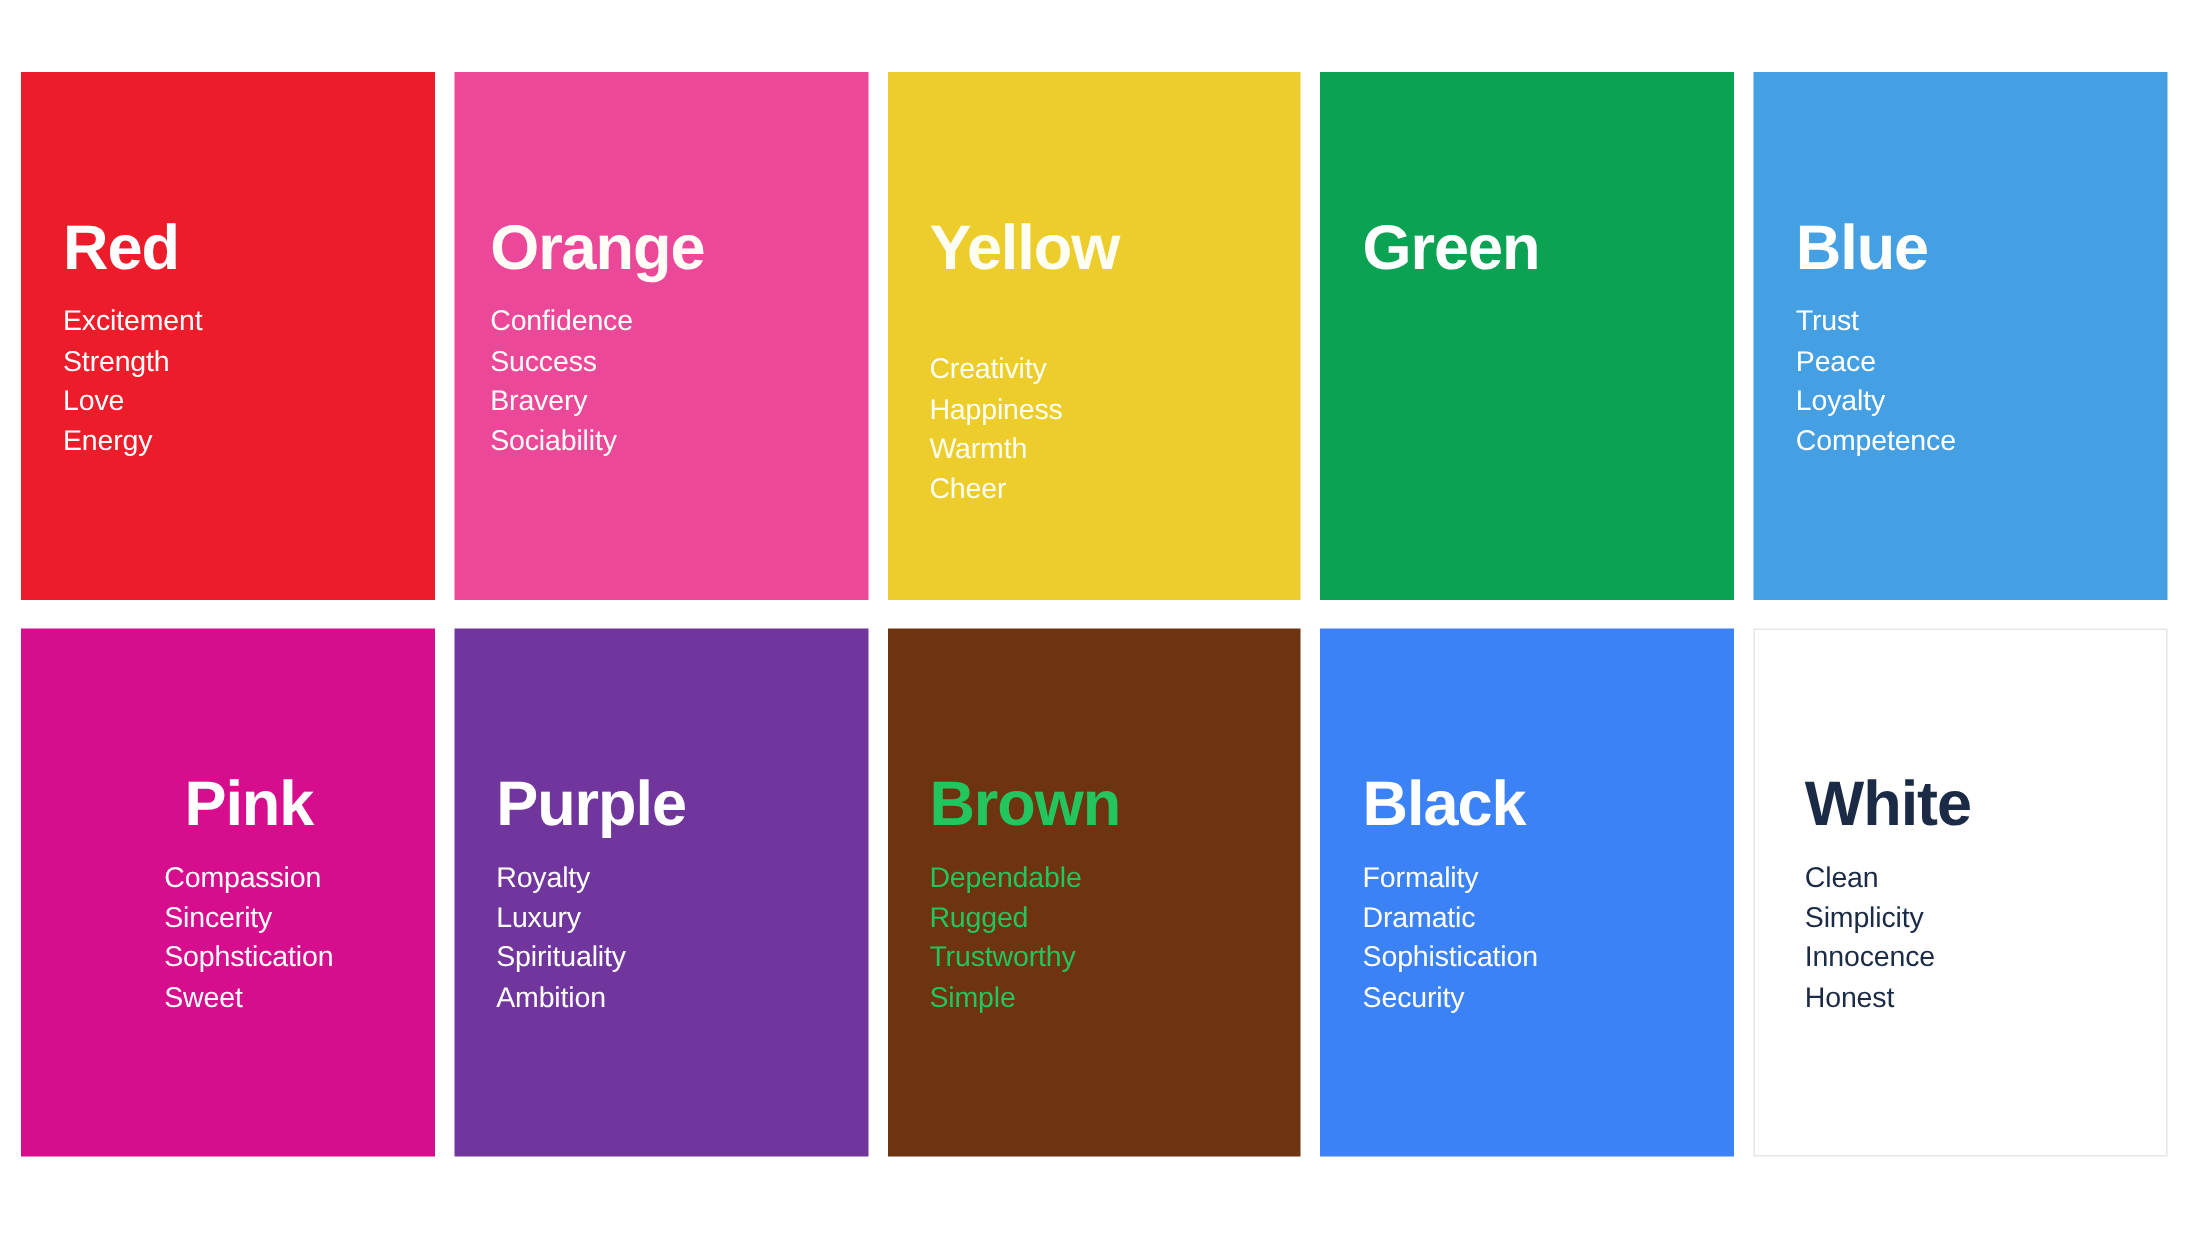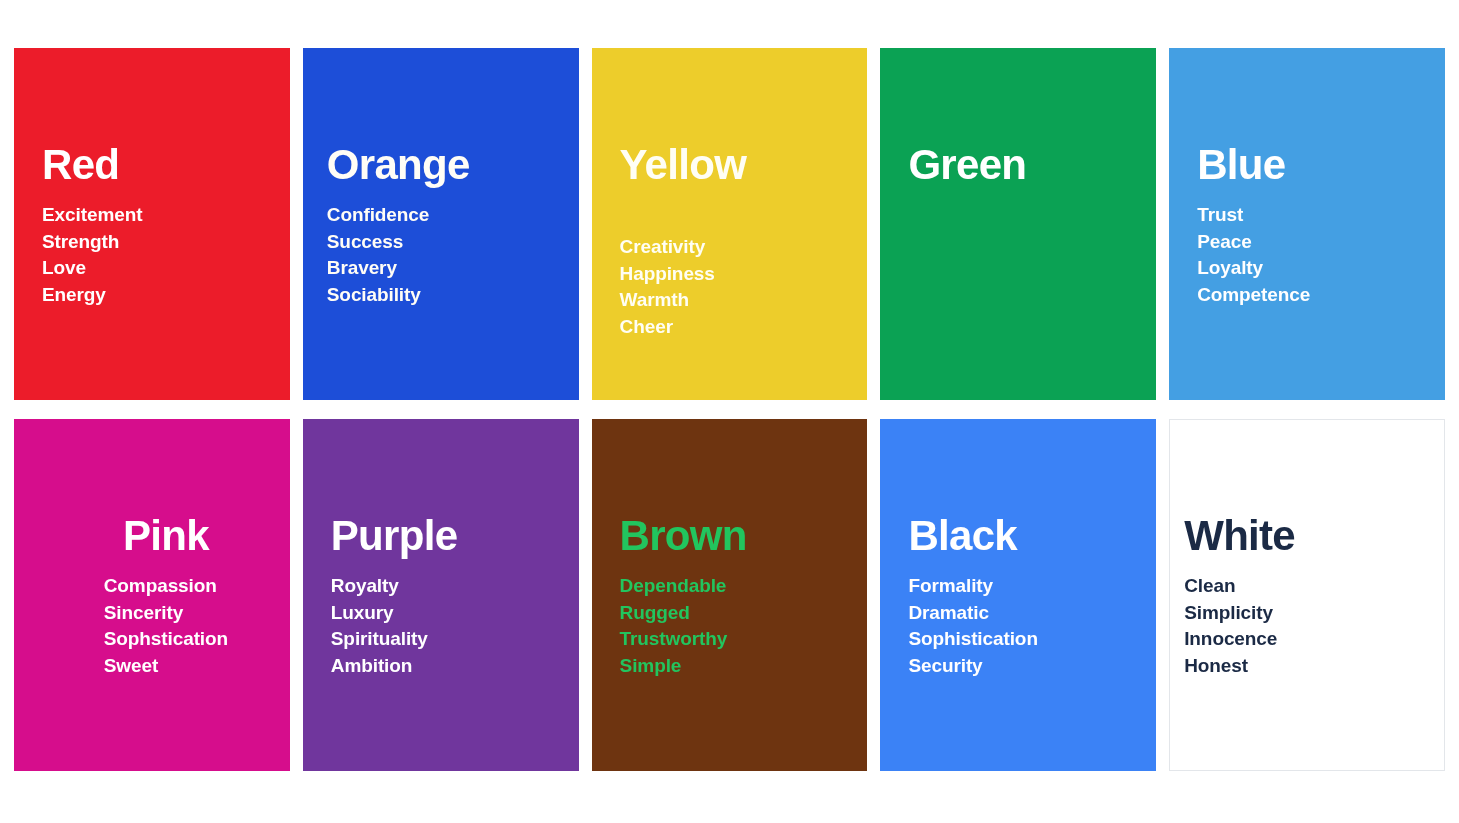--- a/index.html
+++ b/index.html
@@ -40,62 +40,62 @@
     box-sizing: border-box;
     display: flex;
     flex-direction: column;
     justify-content: flex-start;
     padding: 96px 0 0 28px;
     overflow: hidden;
   }
 
   .color-card.with-border {
     border: 1px solid #e3e6ea;
-    padding-left: 14px;
+    padding-left: 33px;
     padding-top: 95px;
   }
 
   .card-title {
     font-size: 42px;
     font-weight: 700;
     line-height: 1.0;
     letter-spacing: -0.7px;
     margin: 0 0 16px 0;
     white-space: nowrap;
   }
 
   .card-traits {
     list-style: none;
     margin: 0;
     padding: 0;
   }
 
   .card-traits li {
     font-size: 19px;
-    font-weight: 700;
+    font-weight: 400;
     line-height: 26.5px;
     letter-spacing: -0.1px;
     white-space: nowrap;
   }
 </style>
 </head>
 <body>
 
 <div id="palette-board">
   <div class="palette-grid">
       <div class="color-card" style="background-color: rgb(236, 28, 42); color: rgb(255, 255, 255);">
         <div class="card-title">Red</div>
         <ul class="card-traits">
           <li>Excitement</li>
           <li>Strength</li>
           <li>Love</li>
           <li>Energy</li>
         </ul>
       </div>
-      <div class="color-card" style="background-color: #1d4ed8; color: rgb(255, 253, 246); padding-left: 24px;">
+      <div class="color-card" style="background-color: #ec4899; color: rgb(255, 253, 246); padding-left: 24px;">
         <div class="card-title">Orange</div>
         <ul class="card-traits">
           <li>Confidence</li>
           <li>Success</li>
           <li>Bravery</li>
           <li>Sociability</li>
         </ul>
       </div>
       <div class="color-card" style="background-color: rgb(237, 205, 43); color: rgb(255, 254, 244); gap: 32px;">
         <div class="card-title">Yellow</div>

